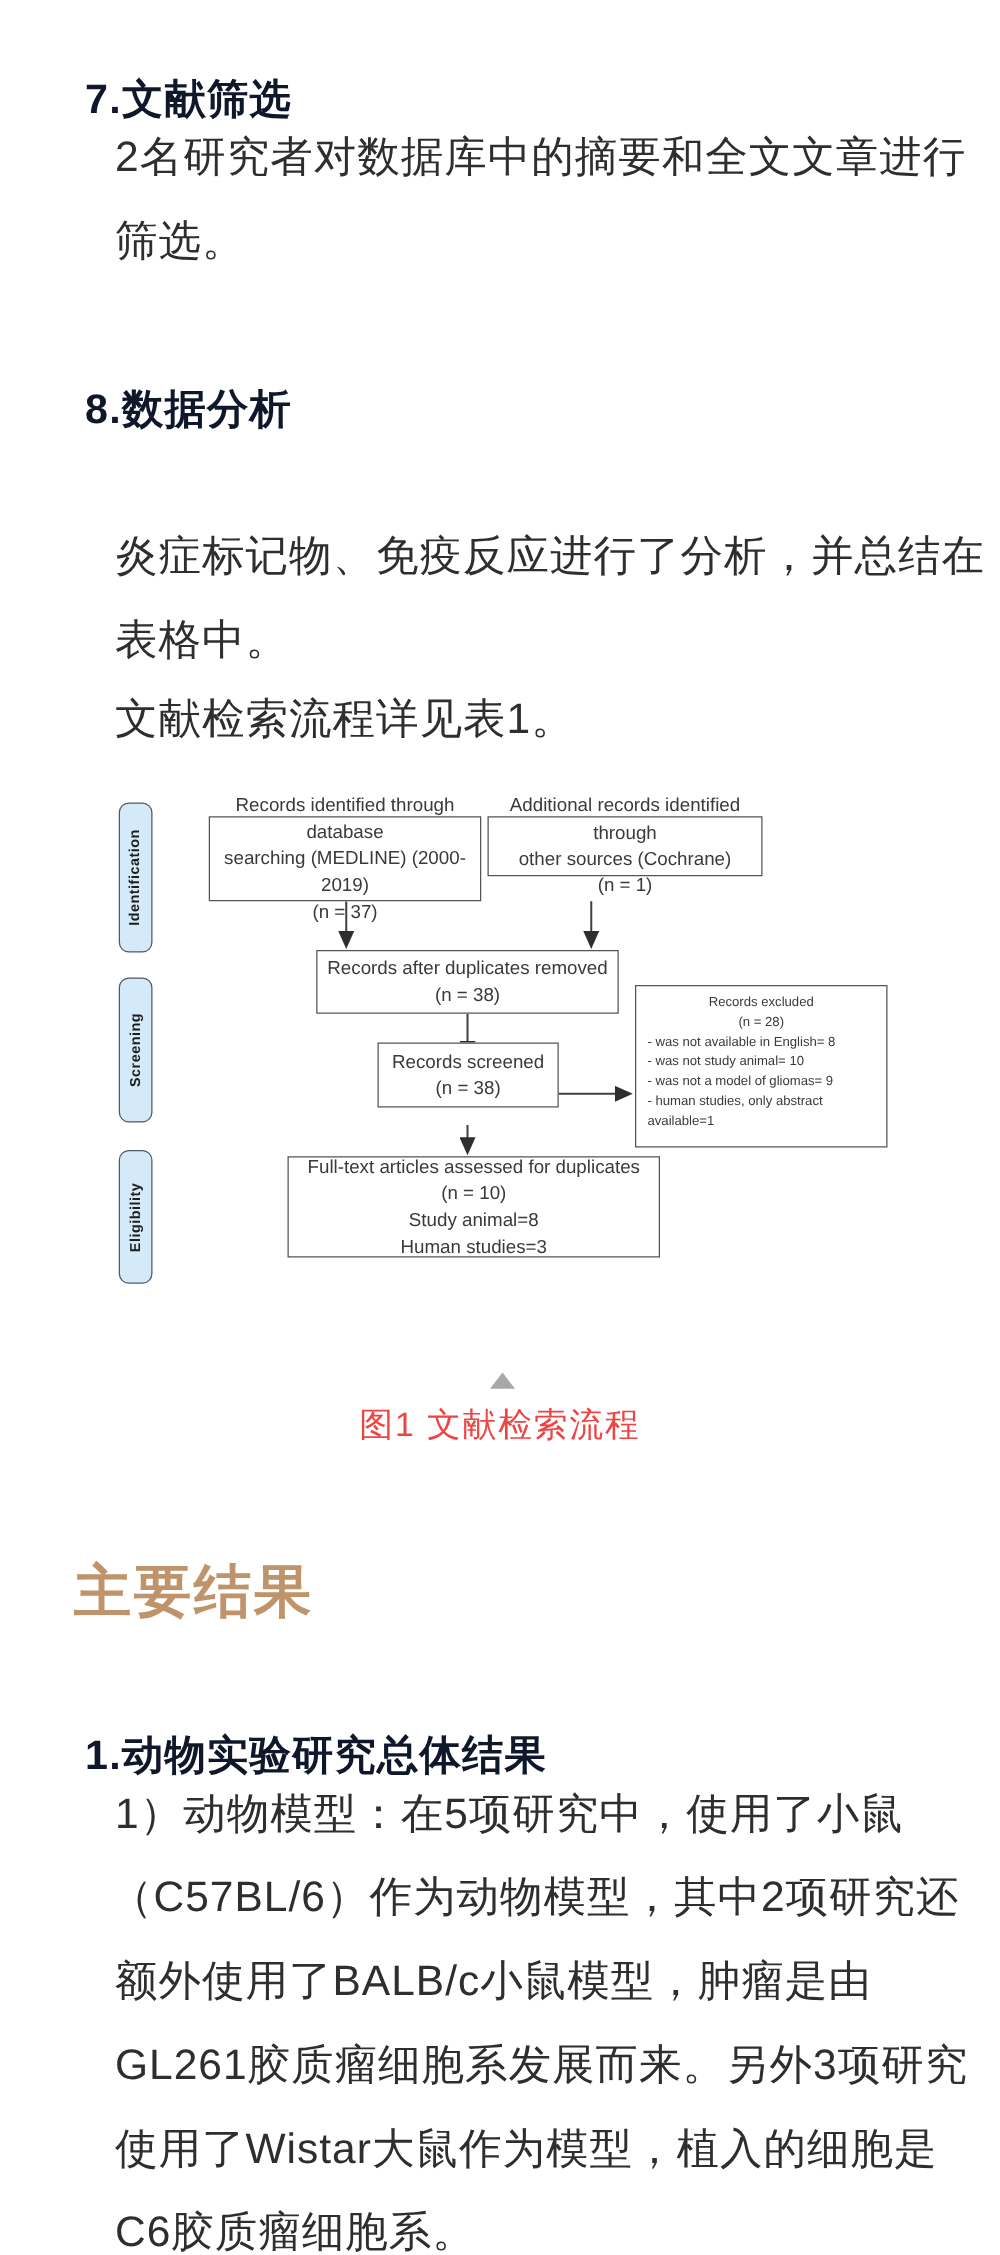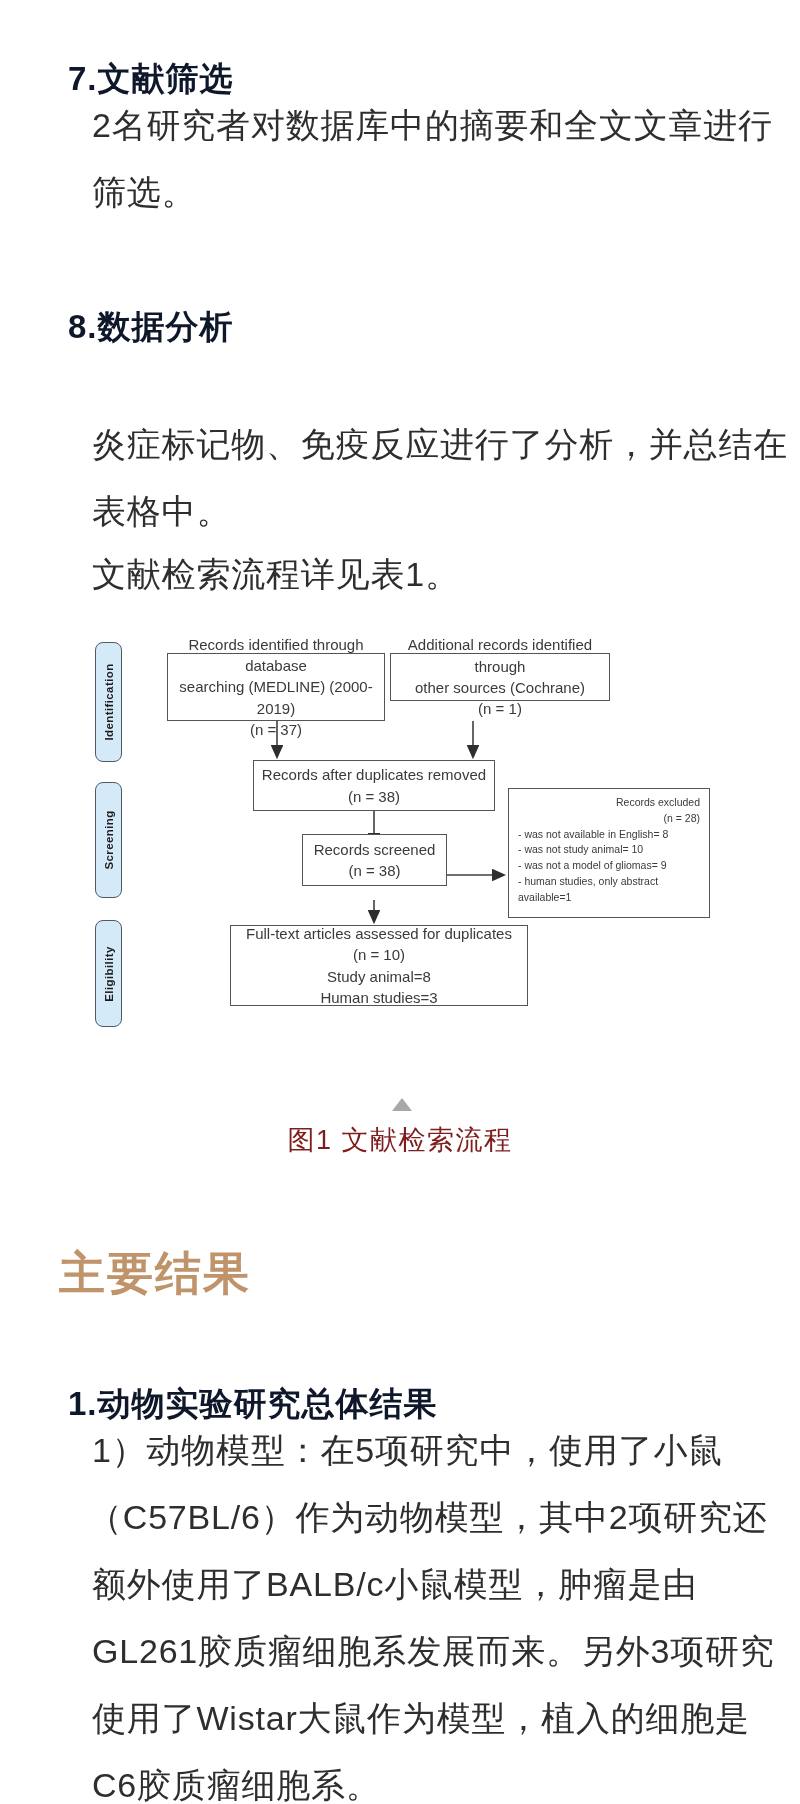--- a/index.html
+++ b/index.html
@@ -63,21 +63,21 @@
     text-align:center;
   }
   .fc-box .fc-line{width:100%;}
   .fc-box.excluded{
     justify-content:flex-start;
     padding:6px 9px;
     text-align:left;
     font-size:10.5px;
     line-height:1.5;
   }
-  .fc-box.excluded .center{text-align:right;}
+  .fc-box.excluded .center{text-align:center;}
   .stage{
     position:absolute;
     box-sizing:border-box;
     width:27px;
     border:1.4px solid #4e5a66;
     border-radius:8px;
     background:#d5eaf9;
     display:flex;
     align-items:center;
     justify-content:center;
@@ -99,21 +99,21 @@
     border-left:10px solid transparent;
     border-right:10px solid transparent;
     border-bottom:13px solid #a8a8a8;
   }
   .fig-caption{
     position:absolute;
     left:0; top:1122px;
     width:800px;
     text-align:center;
     font-size:27px;
-    color:#7f1d1d;
+    color:#ef4444;
     letter-spacing:1.5px;
   }
 </style>
 </head>
 <body>
 
 <div class="page">
 
   <h2 class="h-orange" style="top:41px">7.文献筛选</h2>
   <div class="bodyline" style="top:103px">2名研究者对数据库中的摘要和全文文章进行</div>

